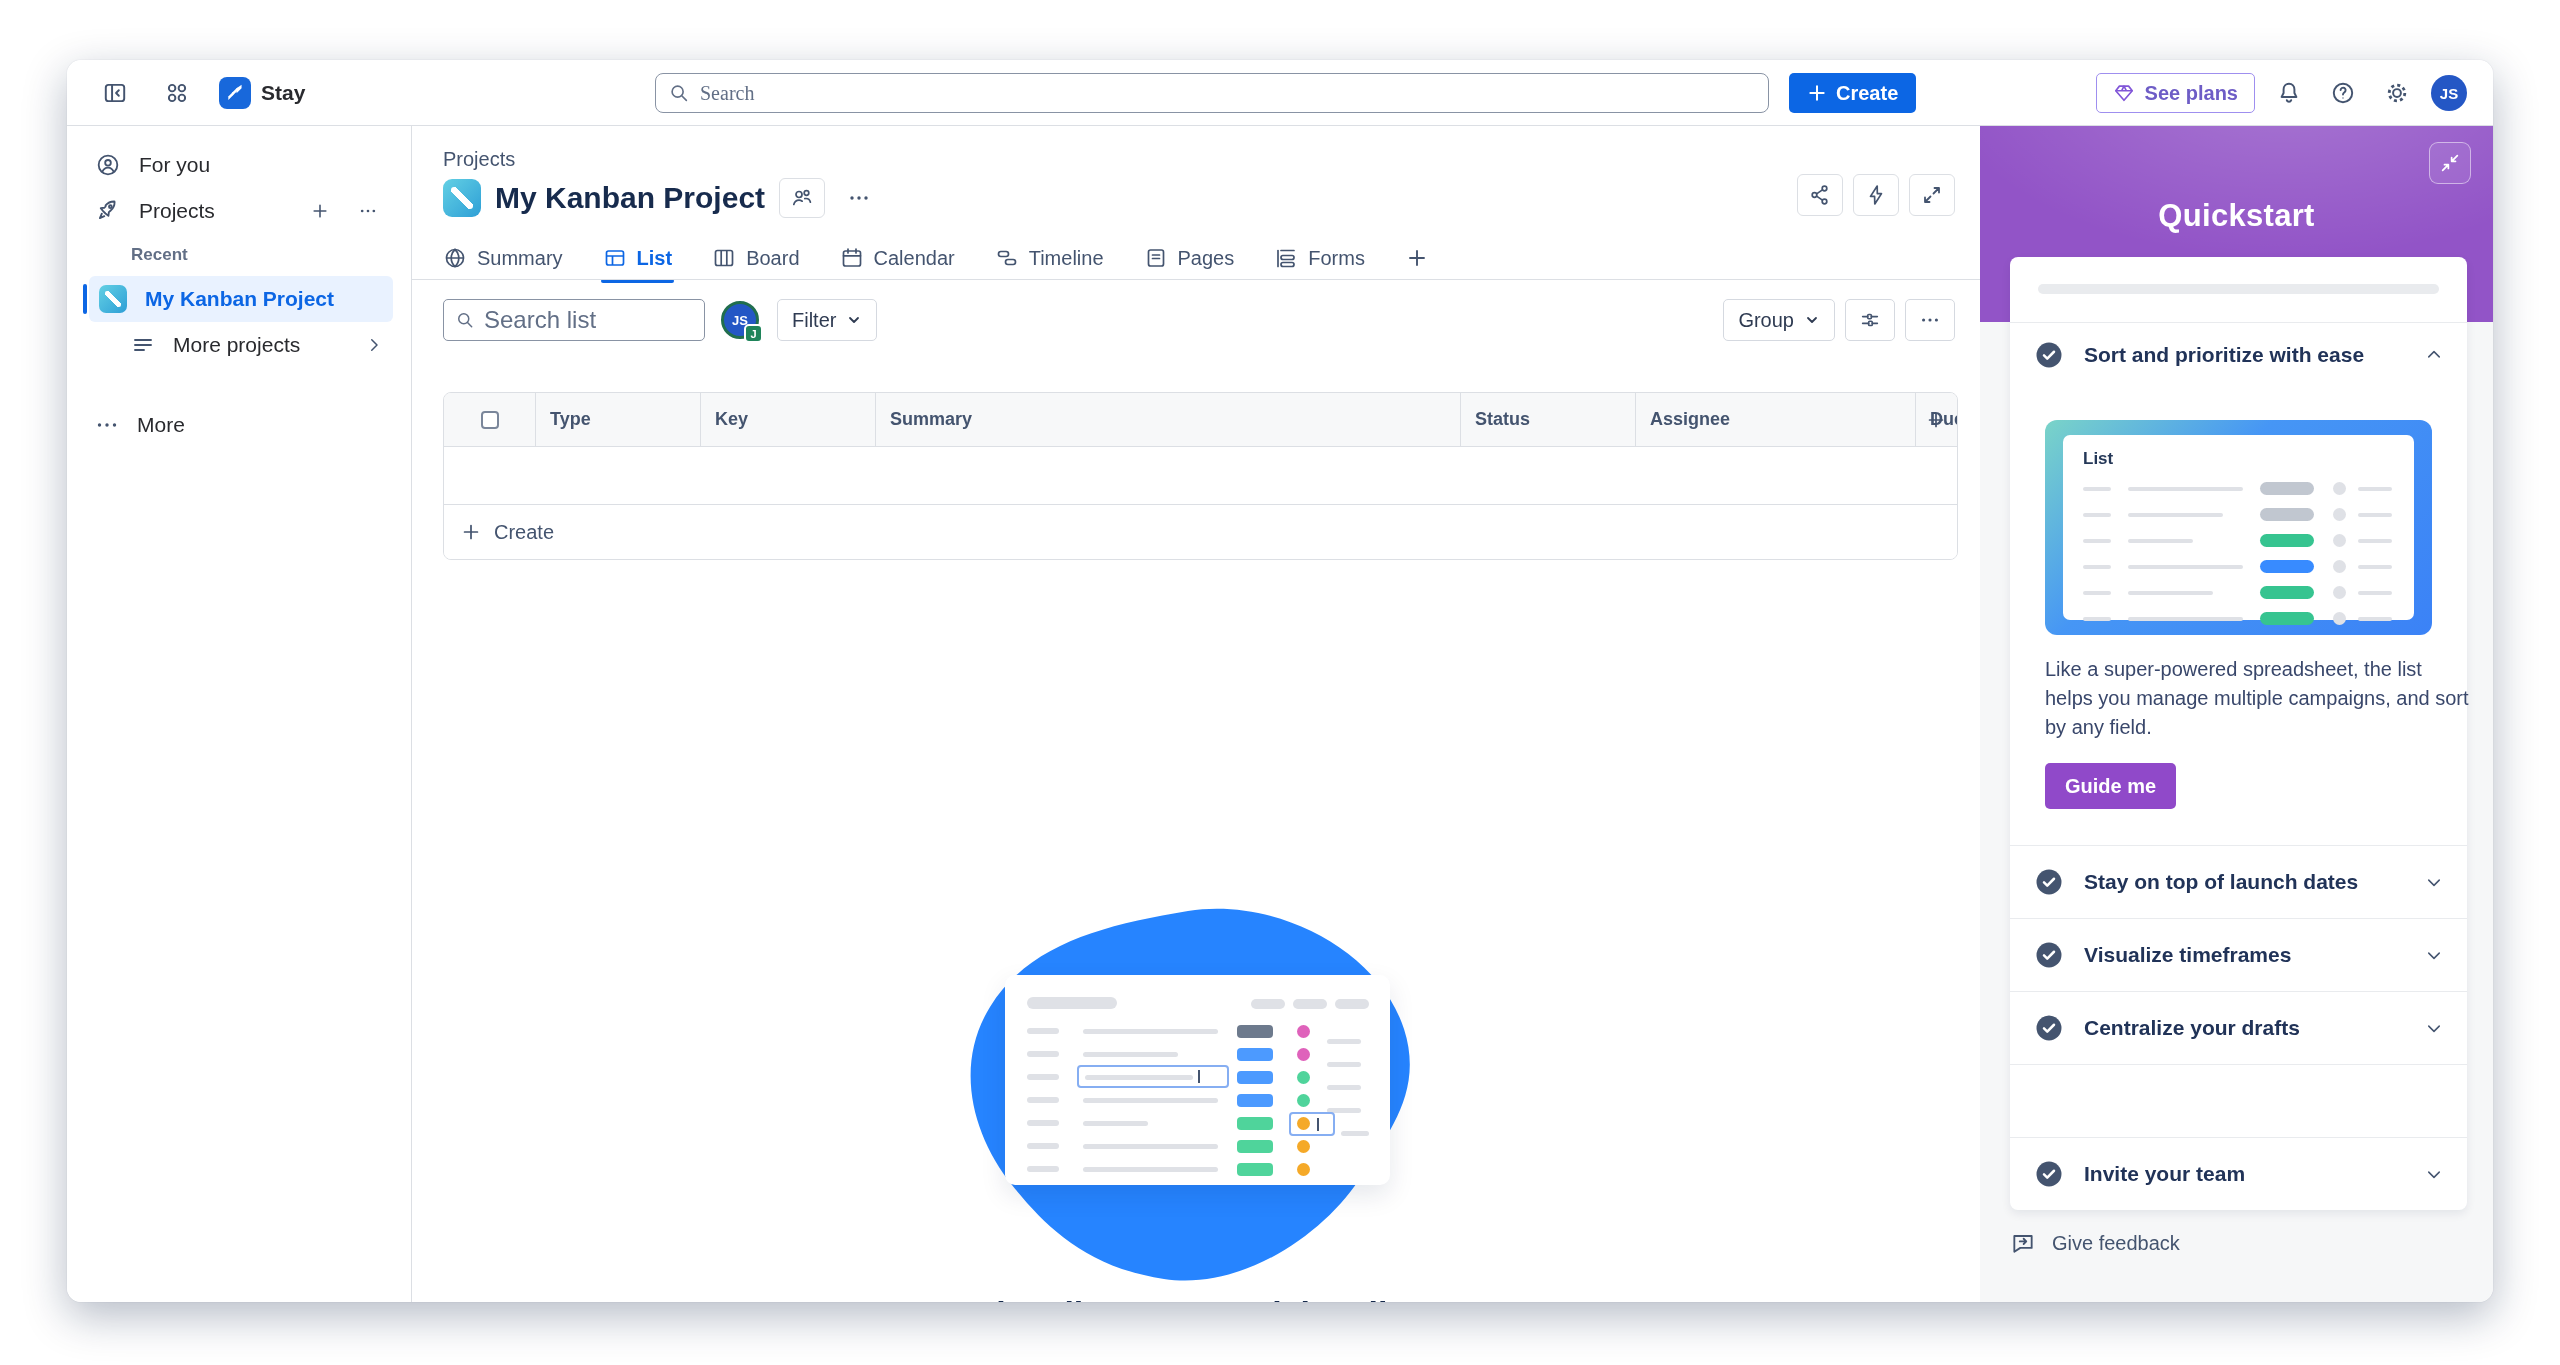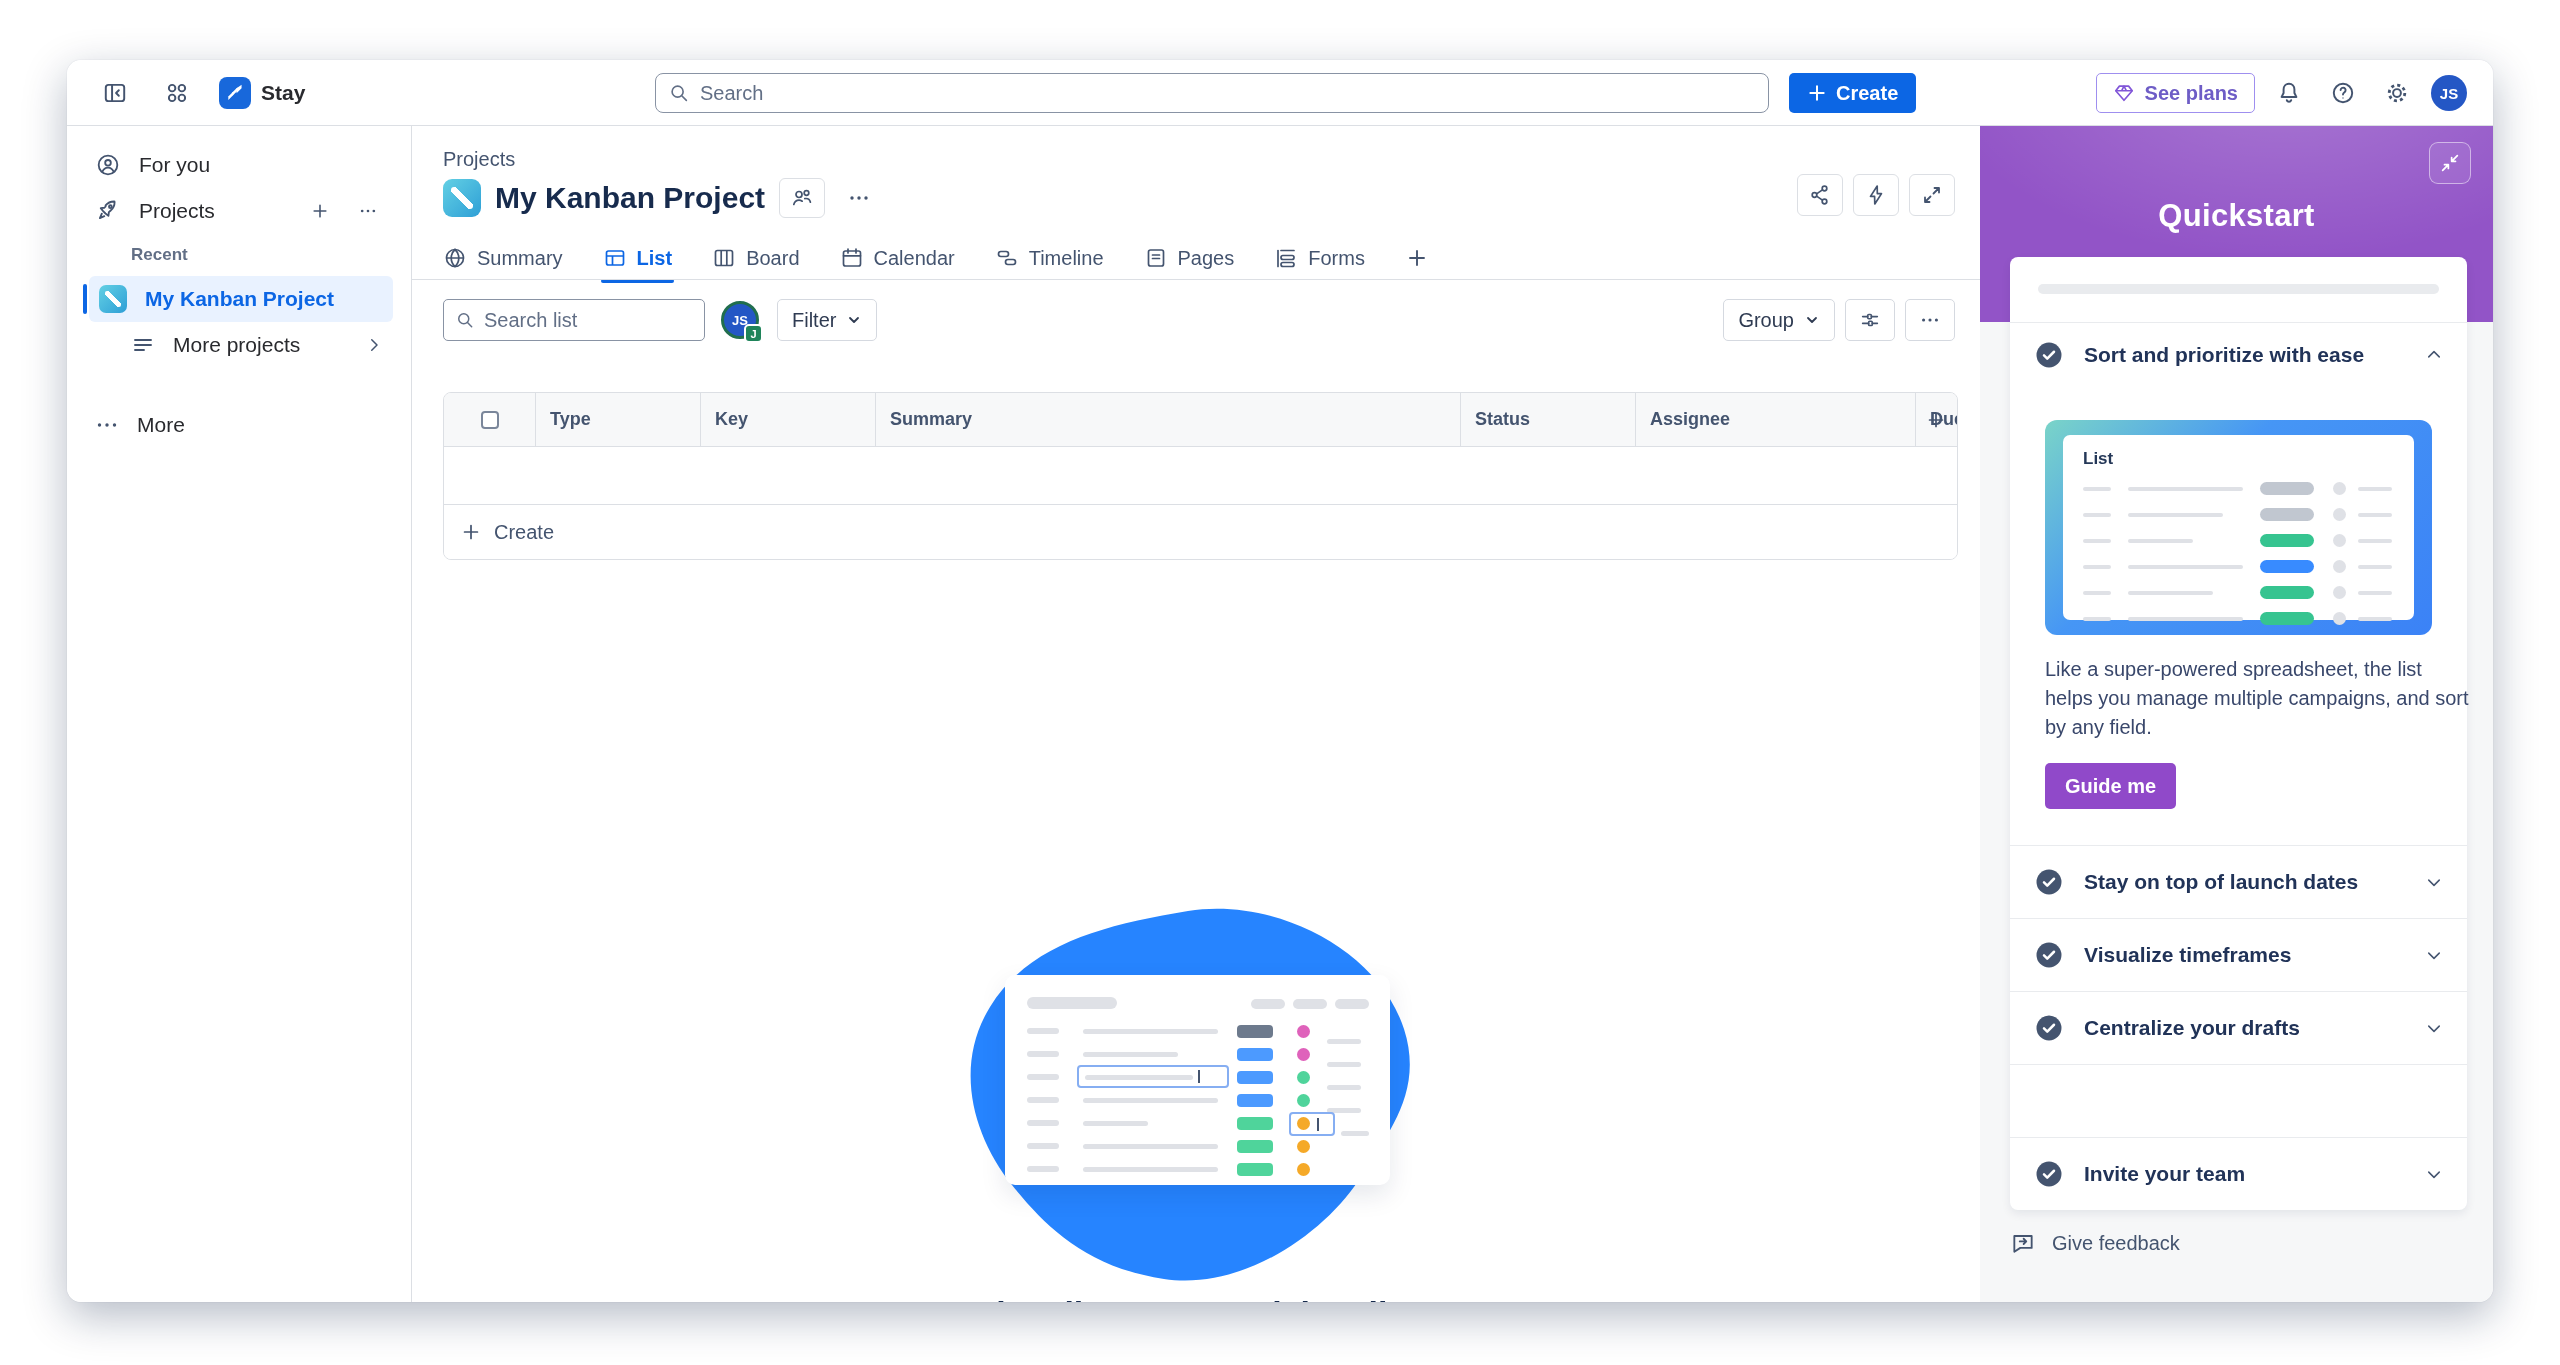--- a/index.html
+++ b/index.html
@@ -13,21 +13,21 @@
 
   
   .topbar { position:relative; height:66px; border-bottom:1px solid #dcdfe4; background:#fff; flex:0 0 66px; }
   .tb-left { position:absolute; left:28px; top:0; height:66px; display:flex; align-items:center; gap:22px; }
   .icon-btn { display:flex; align-items:center; justify-content:center; width:40px; height:40px; border-radius:6px; color:#44546f; cursor:pointer; background:transparent; border:none; }
   .jira-brand { display:flex; align-items:center; gap:10px; }
   .jira-logo { width:32px; height:32px; border-radius:8px; background:#1868db; display:flex; align-items:center; justify-content:center; }
   .jira-name { font-size:21px; font-weight:700; color:#292a2e; }
   .tb-search { position:absolute; left:588px; top:13px; width:1114px; height:40px; border:1px solid #8993a4; border-radius:8px;
                display:flex; align-items:center; gap:10px; padding:0 12px; color:#626f86; background:#fff; }
-  .tb-search input { border:none; outline:none; font-size:20px; color:#172b4d; width:100%; font-family:Liberation Sans, sans-serif; background:transparent; }
+  .tb-search input { border:none; outline:none; font-size:20px; color:#172b4d; width:100%; font-family:Liberation Serif, serif; background:transparent; }
   .tb-search input::placeholder { color:#626f86; }
   .create-btn { position:absolute; left:1722px; top:13px; height:40px; padding:0 18px; background:#0c66e4; color:#fff;
                 border:none; border-radius:5px; font-size:20px; font-weight:700; display:flex; align-items:center; gap:9px; cursor:pointer; font-family:inherit;}
   .tb-right { position:absolute; right:26px; top:0; height:66px; display:flex; align-items:center; gap:14px; }
   .see-plans { height:40px; padding:8px 16px; border:1px solid #9f8fef; border-radius:5px; background:#fff; color:#6e5dc6;
                font-size:20px; font-weight:700; display:flex; align-items:center; gap:10px; cursor:pointer; font-family:inherit;}
   .avatar { width:36px; height:36px; border-radius:50%; background:#2457c5; color:#fff; font-size:15px; font-weight:700;
             display:flex; align-items:center; justify-content:center; cursor:pointer; }
 
   
@@ -60,21 +60,21 @@
   .hdr-actions .act { width:46px; height:42px; border:1px solid #dcdfe4; border-radius:6px; background:#fff; display:flex; align-items:center; justify-content:center; color:#44546f; cursor:pointer; }
   .tabs { position:absolute; left:31px; right:0; top:110px; height:44px; display:flex; gap:40px; align-items:center; }
   .tabs-underline { position:absolute; left:0; right:0; top:153px; height:1px; background:#dcdfe4; }
   .tab { display:flex; align-items:center; gap:10px; font-size:20px; color:#44546f; cursor:pointer; position:relative; height:44px; }
   .tab.active { color:#0c66e4; font-weight:600; }
   .tab.active::after { content:""; position:absolute; left:-2px; right:-2px; bottom:-3px; height:4px; border-radius:2px; background:#0c66e4; }
   .tab-plus { color:#44546f; cursor:pointer; display:flex; align-items:center; }
 
   .toolbar { position:absolute; left:31px; right:25px; top:172px; height:44px; display:flex; align-items:center; }
   .list-search { width:262px; height:42px; border:1px solid #8993a4; border-radius:5px; display:flex; align-items:center; gap:9px; padding:0 11px; color:#626f86; }
-  .list-search input { border:none; outline:none; width:100%; font-size:20px; font-family:inherit; color:#172b4d; background:transparent;}
+  .list-search input { border:none; outline:none; width:100%; font-size:24px; font-family:inherit; color:#172b4d; background:transparent;}
   .list-search input::placeholder { color:#626f86; }
   .tavatar { width:38px; height:38px; margin-left:16px; border-radius:50%; background:#2457c5; border:3px solid #216e4e; color:#fff;
              font-size:13px; font-weight:700; display:flex; align-items:center; justify-content:center; position:relative; cursor:pointer; }
   .tavatar .badge { position:absolute; right:-7px; bottom:-7px; width:19px; height:19px; border-radius:5px; background:#1f845a;
                     border:2px solid #fff; color:#fff; font-size:11px; font-weight:700; display:flex; align-items:center; justify-content:center; }
   .drop-btn { height:42px; padding:0 14px; border:1px solid #d5d9e0; background:#fff; border-radius:5px; color:#2f3b52;
               font-size:20px; display:flex; align-items:center; gap:10px; cursor:pointer; font-family:inherit; }
   .sq-btn { width:50px; height:42px; border:1px solid #d5d9e0; background:#fff; border-radius:5px; color:#44546f;
             display:flex; align-items:center; justify-content:center; cursor:pointer; }
 

